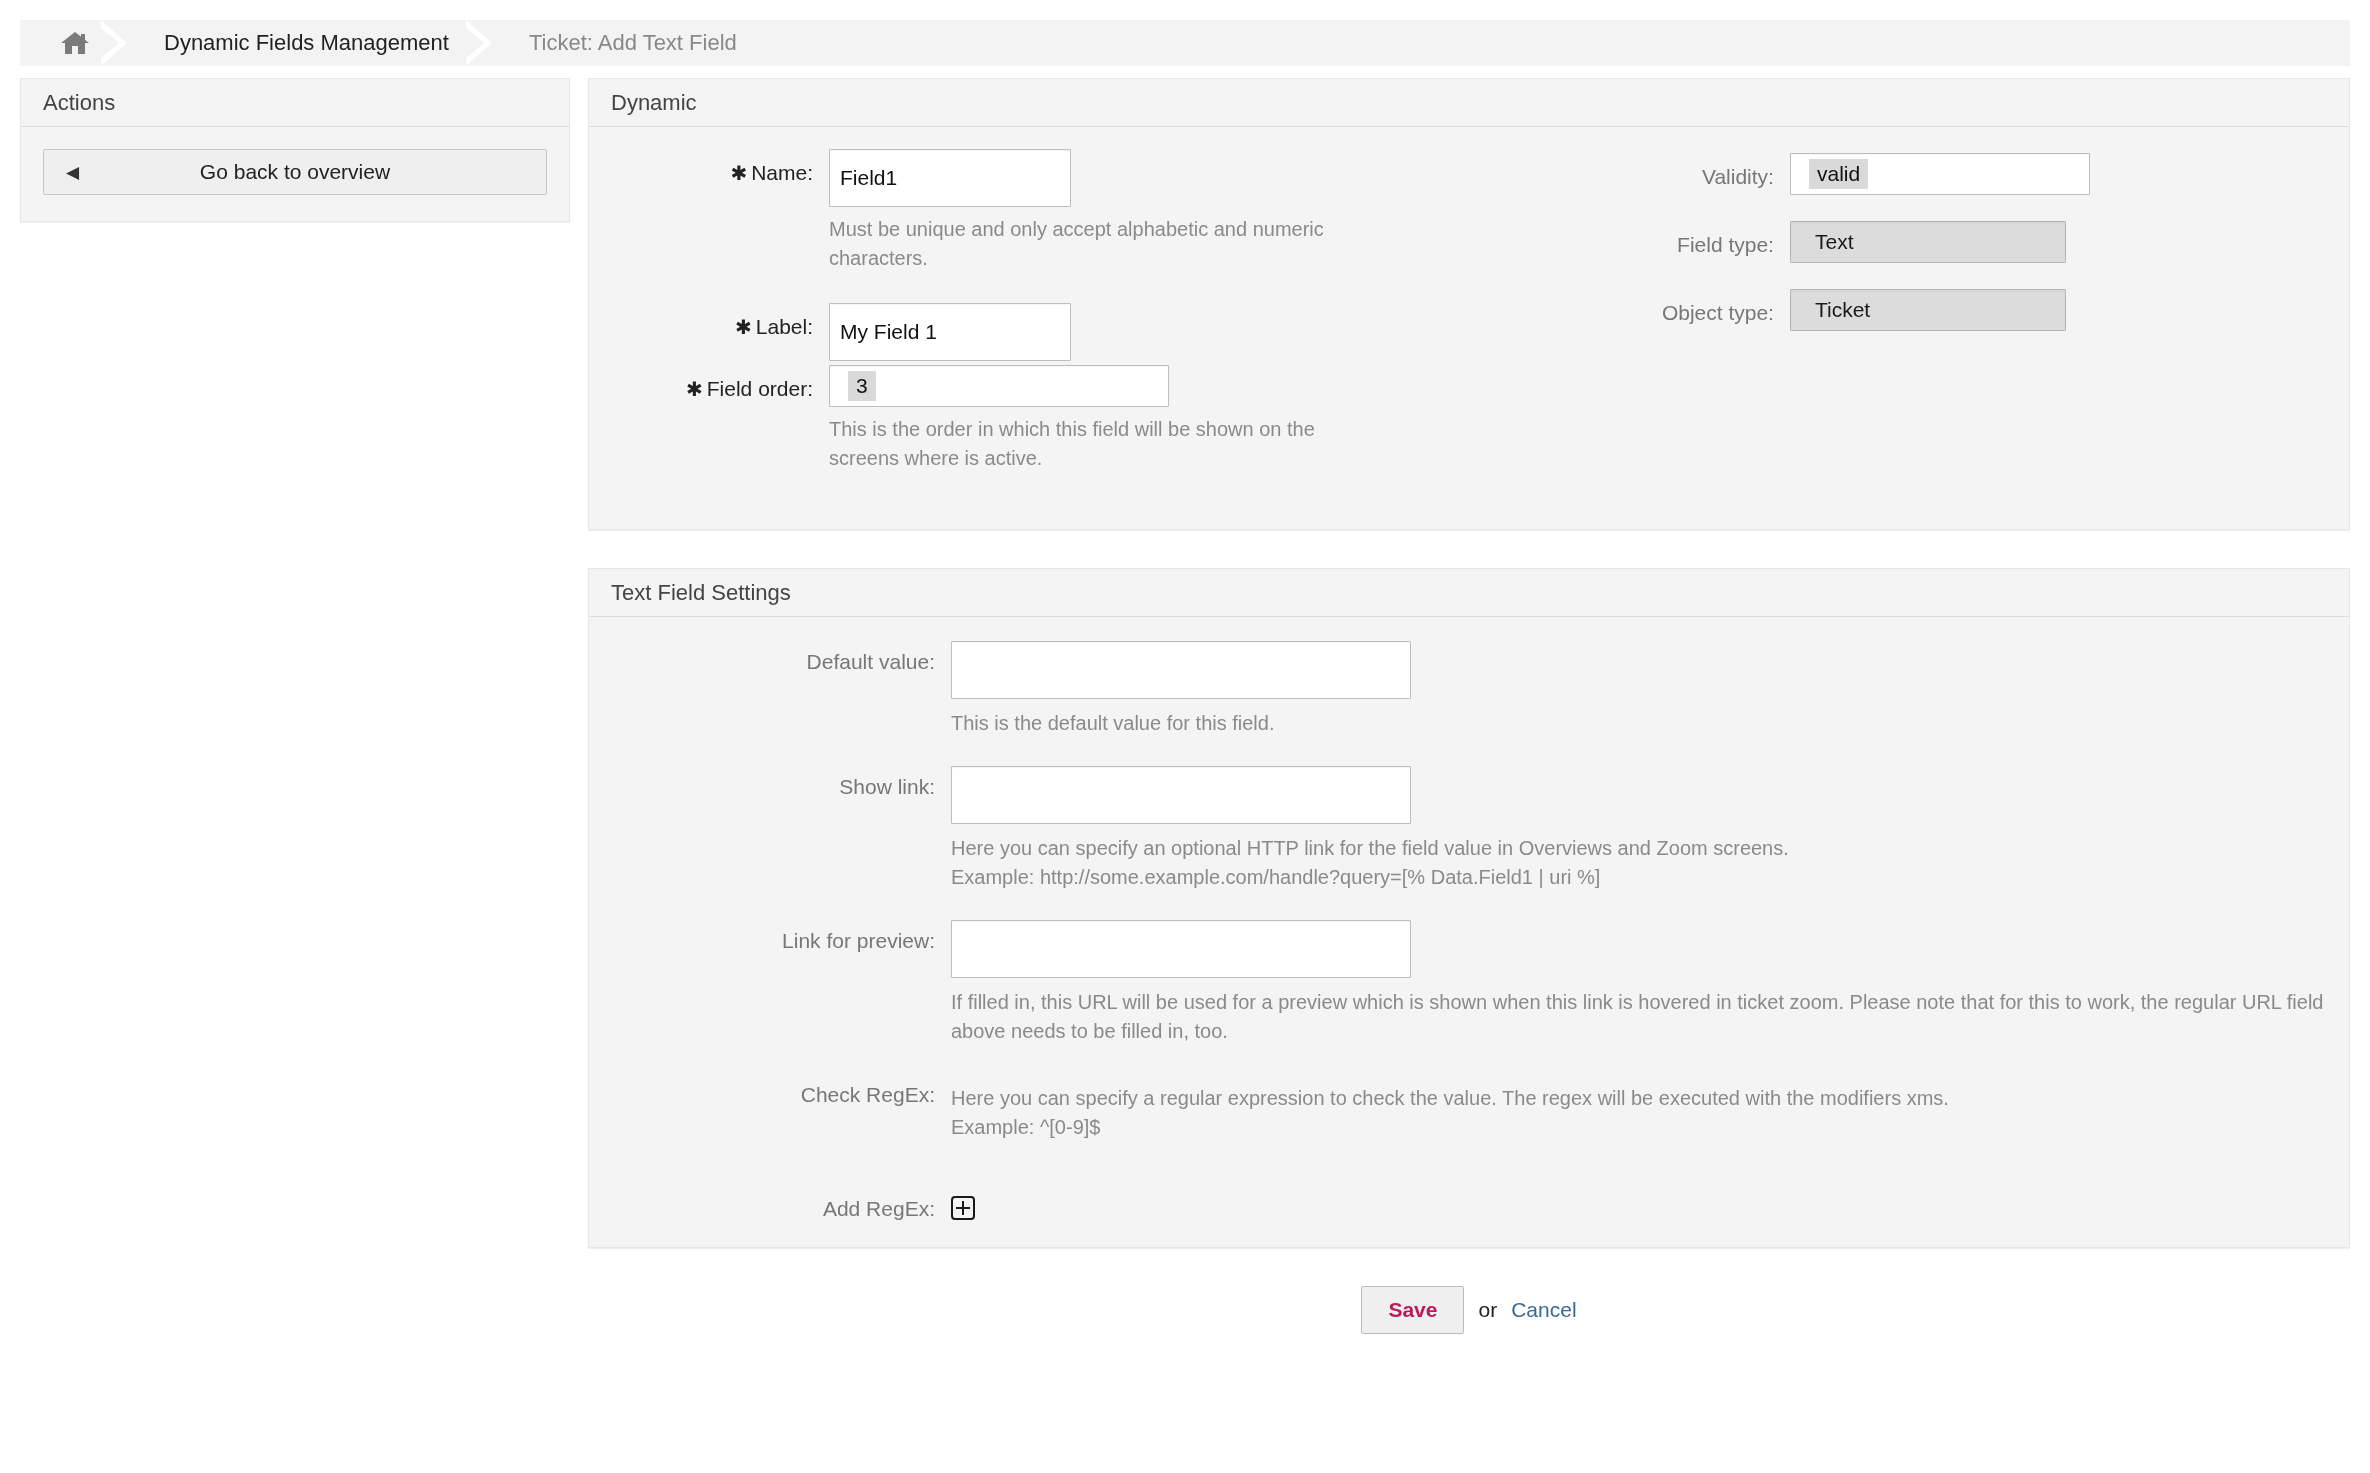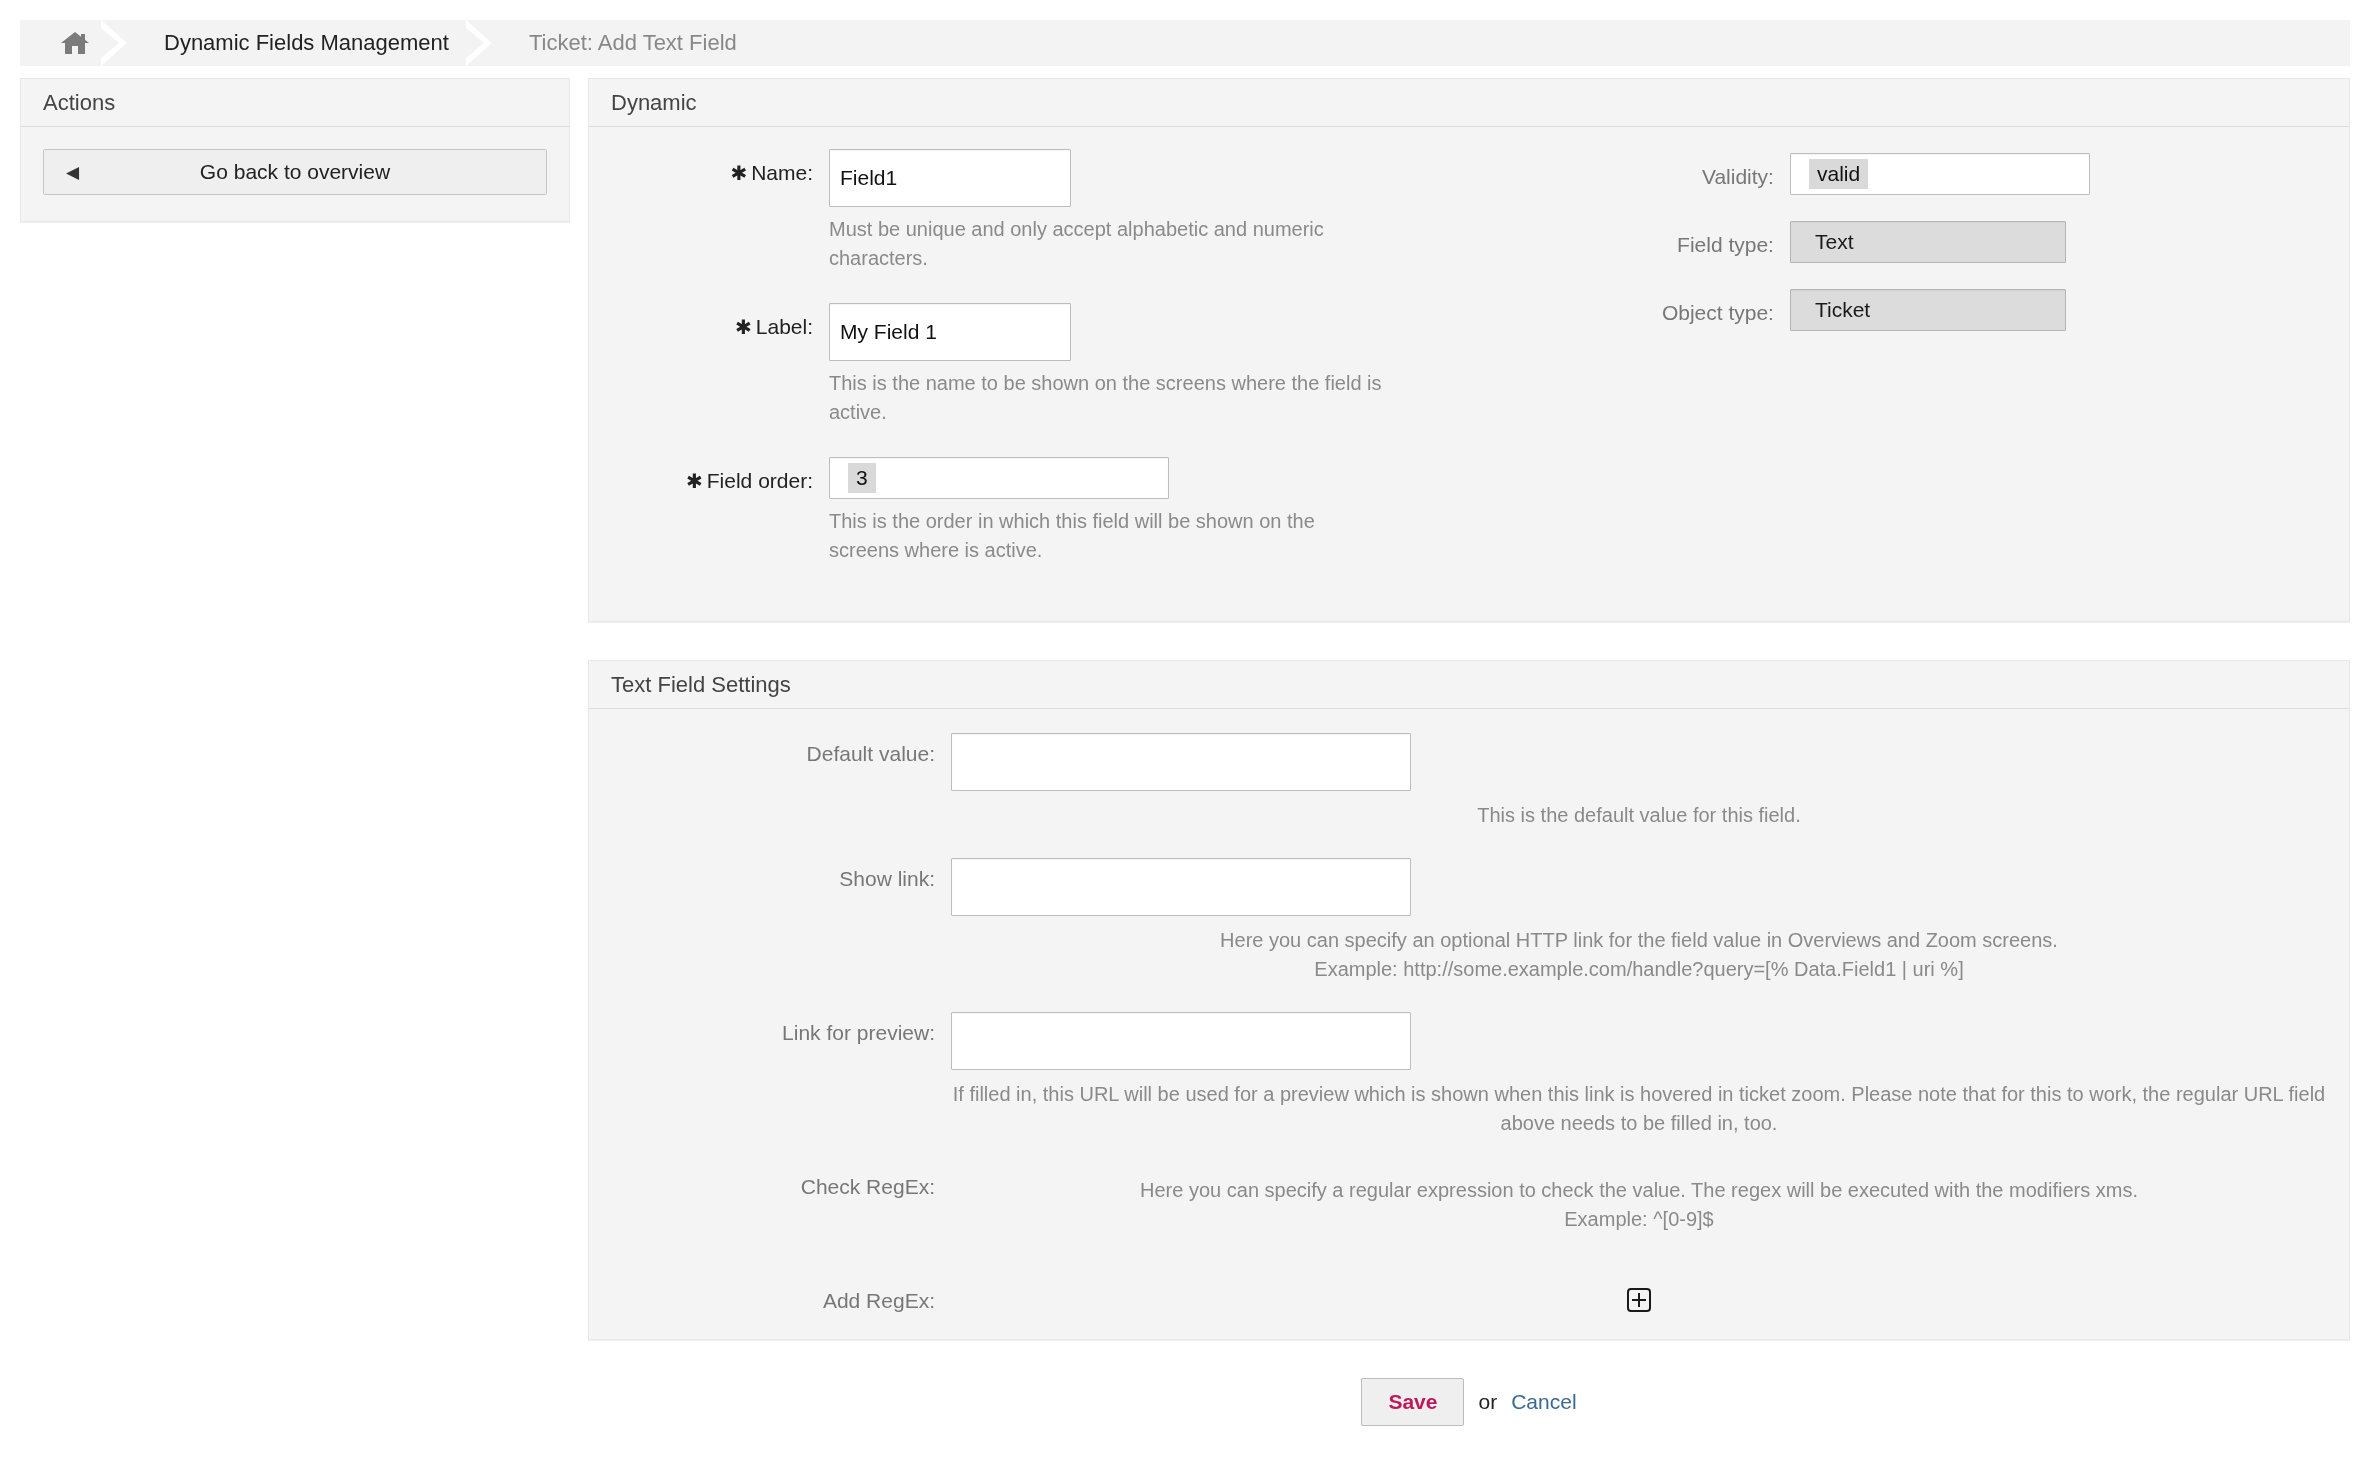--- a/index.html
+++ b/index.html
@@ -188,21 +188,21 @@
   .tfs-label {
     width: 340px;
     flex: 0 0 340px;
     text-align: right;
     padding-right: 16px;
     padding-top: 11px;
     font-size: 21px;
     color: #777777;
     white-space: nowrap;
   }
-  .tfs-ctrl { flex: 1; min-width: 0; padding-top: 2px; text-align: center; }
+  .tfs-ctrl { flex: 1; min-width: 0; padding-top: 2px; }
   .tfs-ctrl .help { max-width: none; margin-top: 10px; }
 
   .plus-icon {
     display: inline-flex;
     align-items: center;
     justify-content: center;
     width: 24px; height: 24px;
     border: 2px solid #1a1a1a;
     border-radius: 4px;
     margin-top: 8px;
@@ -307,21 +307,20 @@
                 <div class="help">Must be unique and only accept alphabetic and numeric characters.</div>
               </div>
             </div>
 
             <div class="field-row">
               <div class="field-label dark">
                 <span class="req">✱</span><span>Label:</span>
               </div>
               <div class="field-ctrl">
                 <div class="txtinput w-label">My Field 1</div>
-                <div class="help">This is the name to be shown on the screens where the field is active.</div>
               </div>
             </div>
 
             <div class="field-row">
               <div class="field-label dark">
                 <span class="req">✱</span><span>Field order:</span>
               </div>
               <div class="field-ctrl">
                 <div class="selbox w-order">
                   <span class="opt">3</span>

